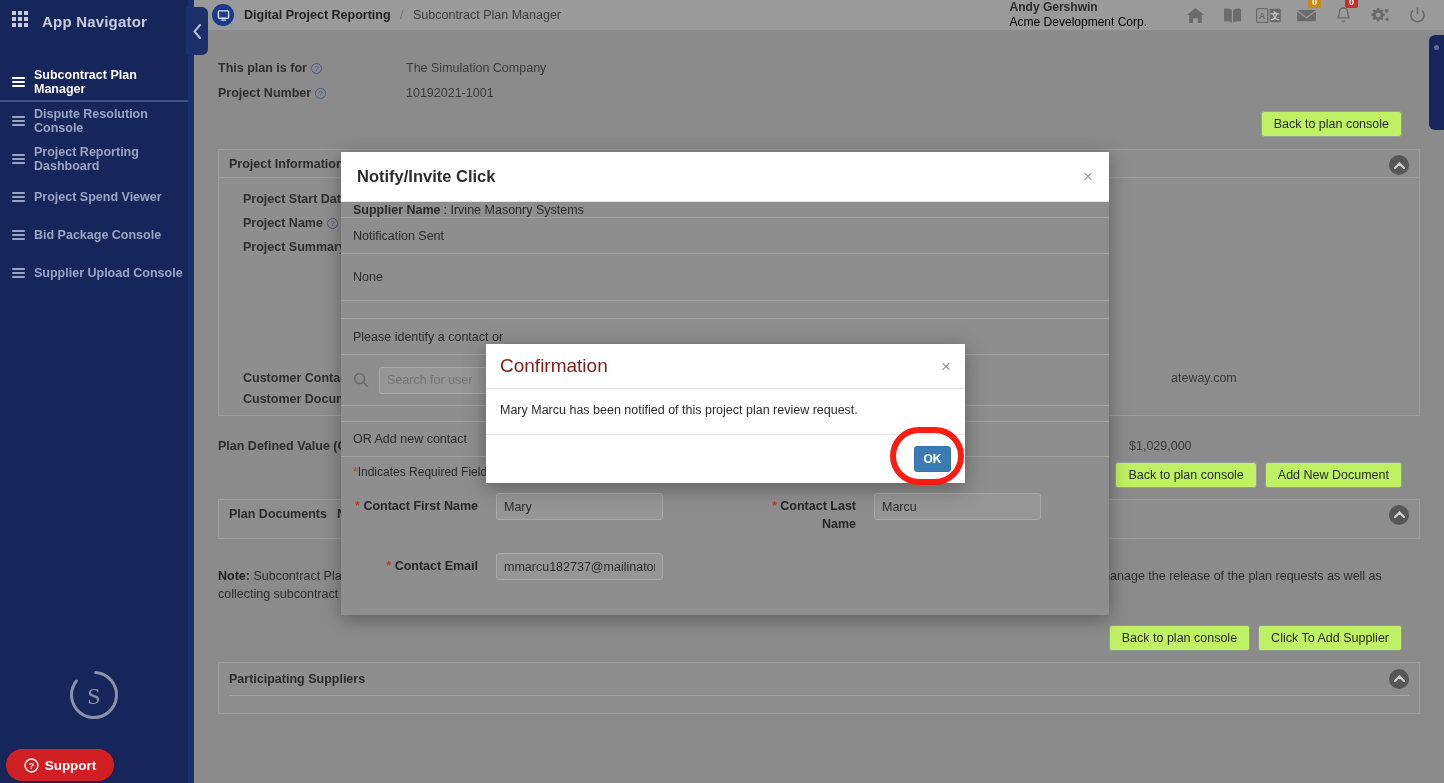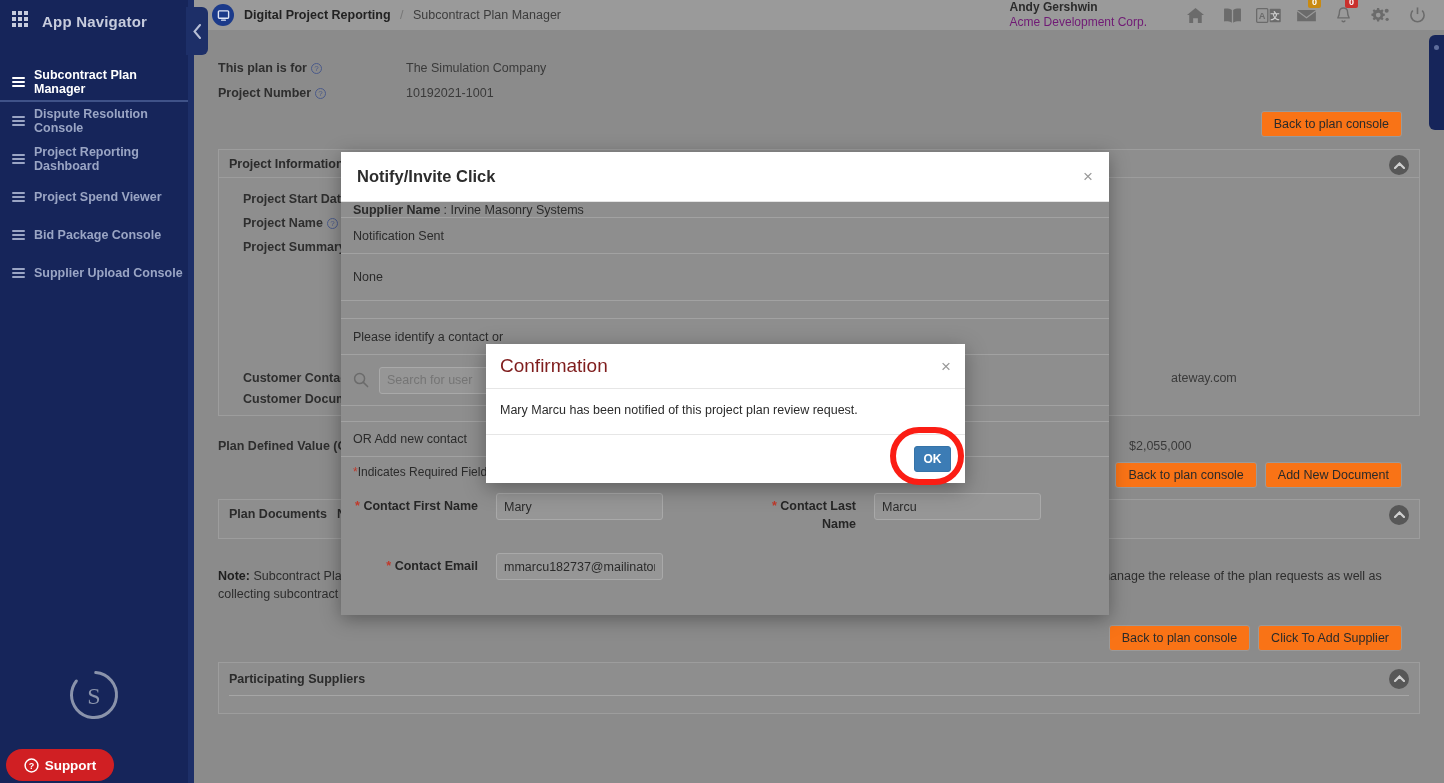--- a/index.html
+++ b/index.html
@@ -110,21 +110,21 @@
   #topbar-right {
     margin-left: auto;
     display: flex; align-items: center;
     padding-right: 12px;
     height: 30px;
   }
   #user-block {
     text-align: left; margin-right: 26px; line-height: 1.25;
   }
   #user-name { font-size: 12px; font-weight: bold; color: #2b2b2b; }
-  #user-org { font-size: 12px; color: #701a75; }
+  #user-org { font-size: 12px; color: #000000; }
   .tb-icon {
     position: relative;
     width: 30px; height: 26px;
     display: flex; align-items: center; justify-content: center;
     margin-left: 7px;
     cursor: pointer;
     color: #636363;
   }
   .tb-badge {
     position: absolute; top: -7px; right: 0px;
@@ -201,21 +201,21 @@
   }
   .panel-body { padding: 6px 0 8px 0; }
   .lorem {
     font-size: 12.5px; color: #3a3a3a; line-height: 1.22;
     max-width: 660px;
   }
   .btn {
     display: inline-flex; align-items: center; justify-content: center;
     height: 26px; padding: 0 12px;
     border: 1px solid #9a9a9a;
-    background: #f97316;
+    background: #bef264;
     color: #2a2a2a; font-size: 12.5px;
     border-radius: 3px;
     cursor: pointer;
   }
   .btn-row {
     display: flex; justify-content: flex-end; gap: 8px;
     padding: 8px 42px 0 0;
   }
   .note {
     margin: 14px 24px 0 24px;
@@ -420,21 +420,21 @@
 
       <div class="pg-row" style="margin-top:5px;">
         <div class="pg-label">Customer Document</div>
       </div>
 
     </div>
   </div>
 
   <div class="pg-row" style="margin-top:22px;">
     <div class="pg-label">Plan Defined Value (Cu</div>
-    <div class="pg-val" style="margin-left:723px;">$2,055,000</div>
+    <div class="pg-val" style="margin-left:723px;">$1,029,000</div>
   </div>
 
   <div class="btn-row" style="padding-top:8px;">
     <div class="btn">Back to plan console</div>
     <div class="btn">Add New Document</div>
   </div>
 
   <div class="panel" style="margin-top:11px; height:40px;">
     <div class="panel-head" style="border-bottom:none;">
       <span>Plan Documents</span>

